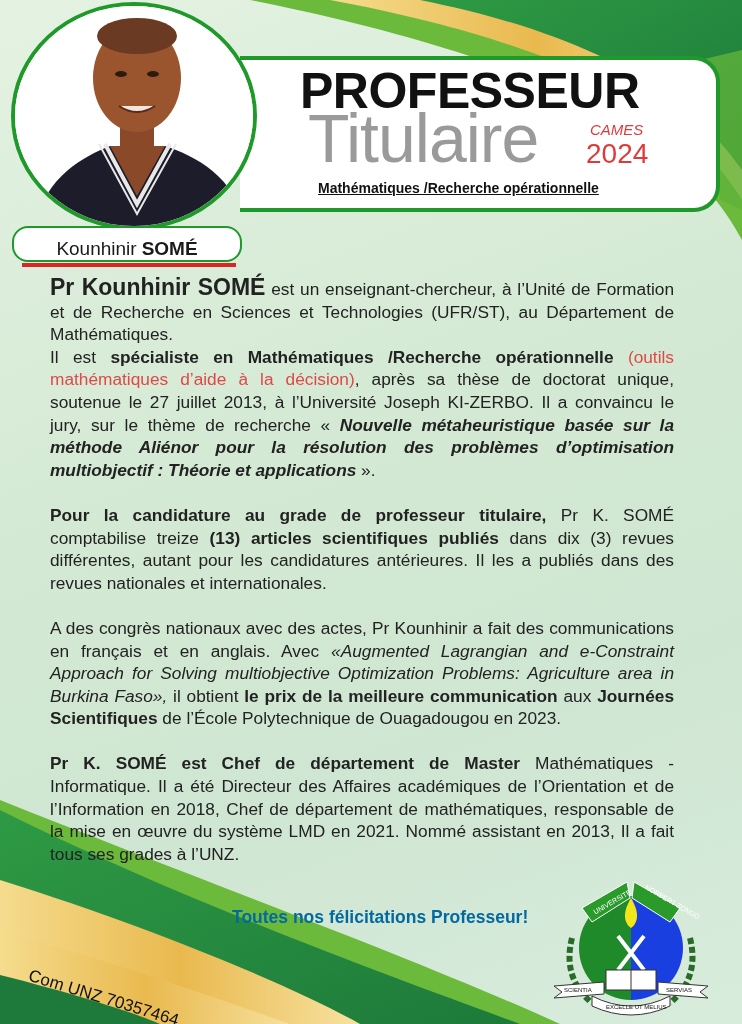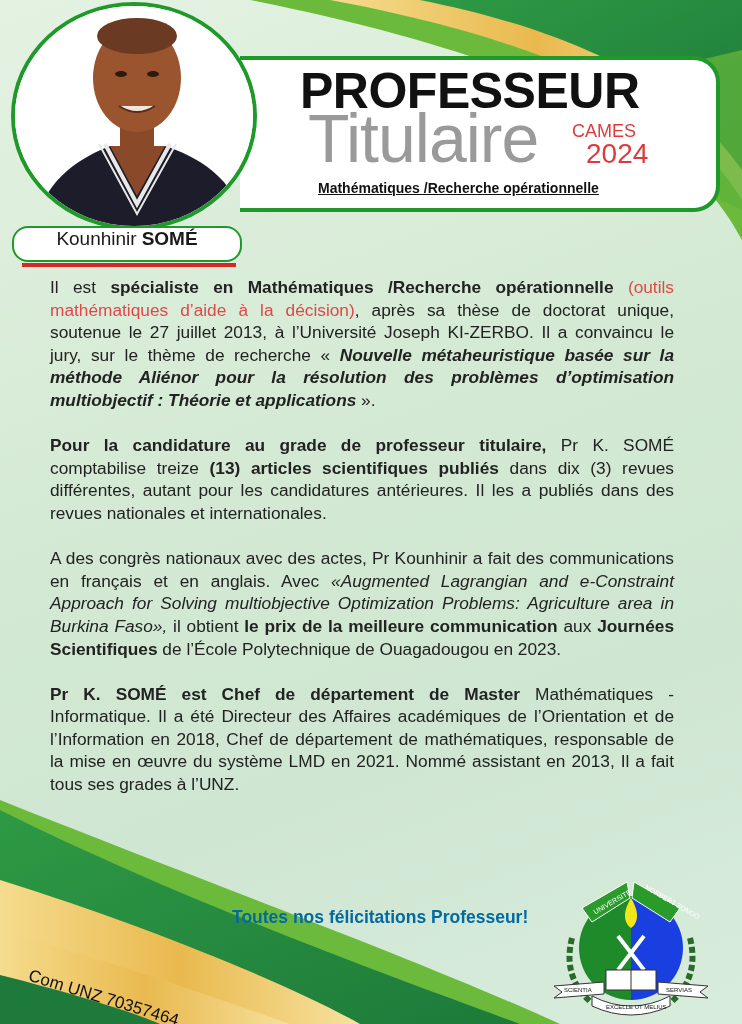--- a/index.html
+++ b/index.html
@@ -1,26 +1,26 @@
 <!DOCTYPE html>
 <html><head>
 <meta charset="utf-8">
 <style>
   html,body{margin:0;padding:0;}
   body{width:742px;height:1024px;position:relative;overflow:hidden;background:#d6ead6;font-family:"Liberation Sans",sans-serif;color:#1a1a1a;}
   .bg{position:absolute;inset:0;background:linear-gradient(160deg,#e4f2e2 0%,#d3e9d3 45%,#cfe6d2 70%,#d8ecdc 100%);}
   svg.deco{position:absolute;left:0;top:0;}
   .photo{position:absolute;left:11px;top:2px;width:246px;height:228px;border-radius:50%;border:4px solid #1f9a2a;background:#fff;overflow:hidden;box-sizing:border-box;}
-  .namepill{position:absolute;left:12px;top:226px;width:230px;height:36px;background:#fff;border:2px solid #1f9a2a;border-radius:16px;box-sizing:border-box;display:flex;align-items:flex-start;justify-content:center;font-size:19px;}
+  .namepill{position:absolute;left:12px;top:226px;width:230px;height:36px;background:#fff;border:2px solid #1f9a2a;border-radius:16px;box-sizing:border-box;display:flex;align-items:flex-end;justify-content:center;font-size:19px;}
   .namepill b{font-weight:bold;margin-left:5px;}
   .redline{position:absolute;left:22px;top:263px;width:214px;height:4px;background:#d62828;}
   .titlebox{position:absolute;left:240px;top:56px;width:480px;height:156px;background:#fff;border:4px solid #1f9a2a;border-radius:0 26px 26px 0;box-sizing:border-box;border-left:none;}
   .t-prof{position:absolute;left:300px;top:66px;font-size:50px;font-weight:bold;letter-spacing:-0.5px;color:#111;line-height:1;}
   .t-tit{position:absolute;left:300px;top:104px;font-size:68px;color:#9a9a9a;line-height:1;letter-spacing:-1px;margin-left:8px;}
-  .t-cames{position:absolute;left:572px;top:122px;font-size:18px;color:#dd3b3b;line-height:1;}
+  .t-cames{position:absolute;left:590px;top:122px;font-size:15px;color:#dd3b3b;line-height:1;font-style:italic;}
   .t-year{position:absolute;left:586px;top:140px;font-size:28px;color:#dd3b3b;line-height:1;text-align:right;}
   .t-sub{position:absolute;left:318px;top:180px;font-size:14px;font-weight:bold;color:#111;text-decoration:underline;}
   .body{position:absolute;left:50px;top:276px;width:624px;font-size:17.3px;line-height:22.6px;text-align:justify;color:#222;}
   .body p{margin:0 0 22.6px 0;}
   .body .nogap{margin-bottom:0;}
   .big{font-size:23px;font-weight:bold;}
   .red{color:#e04848;}
   .bi{font-weight:bold;font-style:italic;}
   .it{font-style:italic;}
   .congrats{position:absolute;left:220px;top:907px;font-size:17.5px;font-weight:bold;color:#0369a1;margin-left:12px;}
@@ -80,20 +80,21 @@
   </svg>
 </div>
 
 <div class="namepill">
   <span>Kounhinir</span>
   <b>SOMÉ</b>
 </div>
 <div class="redline"></div>
 
 <div class="body">
+  <p class="nogap"><span class="big">Pr Kounhinir SOMÉ</span><span> est un enseignant-chercheur, à l’Unité de Formation et de Recherche en Sciences et Technologies (UFR/ST), au Département de Mathématiques.</span></p>
   <p><span>Il est </span><b>spécialiste en Mathématiques /Recherche opérationnelle</b><span class="red"> (outils mathématiques d’aide à la décision)</span><span>, après sa thèse de doctorat unique, soutenue le 27 juillet 2013, à l’Université Joseph KI-ZERBO. Il a convaincu le jury, sur le thème de recherche « </span><span class="bi">Nouvelle métaheuristique basée sur la méthode Aliénor pour la résolution des problèmes d’optimisation multiobjectif : Théorie et applications</span><span> ».</span></p>
   <p><b>Pour la candidature au grade de professeur titulaire,</b><span> Pr K. SOMÉ comptabilise treize </span><b>(13) articles scientifiques publiés</b><span> dans dix (3) revues différentes, autant pour les candidatures antérieures. Il les a publiés dans des revues nationales et internationales.</span></p>
   <p><span>A des congrès nationaux avec des actes, Pr Kounhinir a fait des communications en français et en anglais. Avec </span><span class="it">«Augmented Lagrangian and e-Constraint Approach for Solving multiobjective Optimization Problems: Agriculture area in Burkina Faso»,</span><span> il obtient </span><b>le prix de la meilleure communication</b><span> aux </span><b>Journées Scientifiques</b><span> de l’École Polytechnique de Ouagadougou en 2023.</span></p>
   <p><b>Pr K. SOMÉ est Chef de département de Master</b><span> Mathématiques - Informatique. Il a été Directeur des Affaires académiques de l’Orientation et de l’Information en 2018, Chef de département de mathématiques, responsable de la mise en œuvre du système LMD en 2021. Nommé assistant en 2013, Il a fait tous ses grades à l’UNZ.</span></p>
 </div>
 
 <div class="congrats">Toutes nos félicitations Professeur!</div>
 <div class="com">Com UNZ 70357464</div>
 
 <svg class="logo" viewBox="0 0 158 140">

